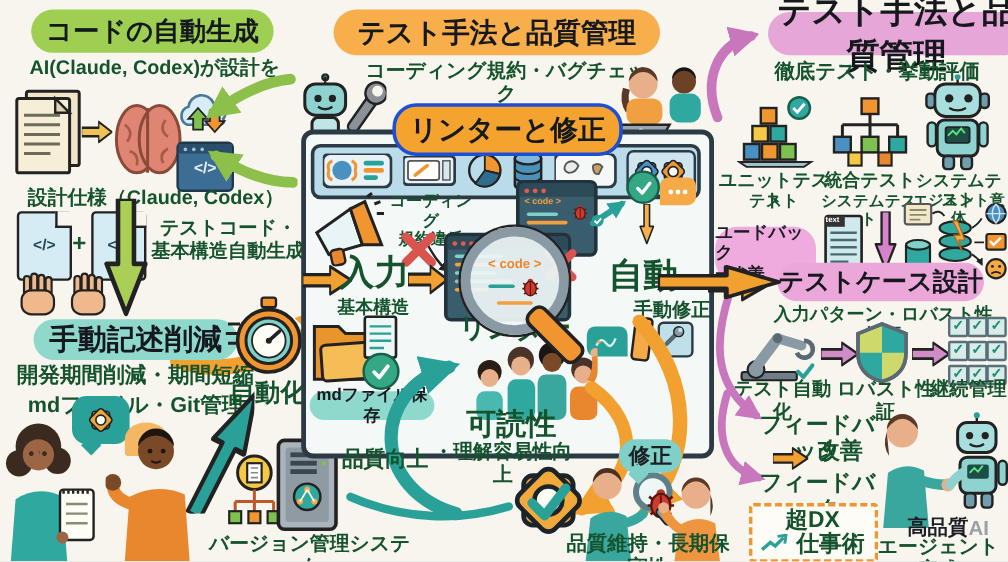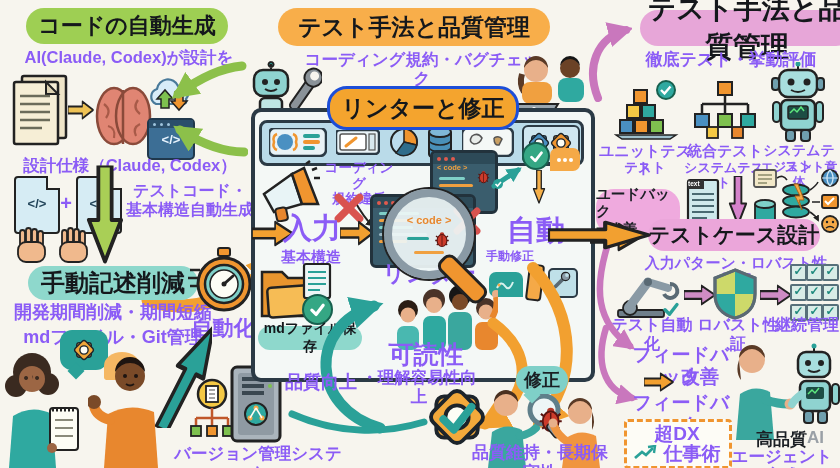--- a/index.html
+++ b/index.html
@@ -1,19 +1,19 @@
 <!DOCTYPE html>
 <html><head>
 <meta charset="utf-8">
 <style>
   html,body{margin:0;padding:0;background:#e8e6df;}
   #canvas{position:relative;width:840px;height:468px;background:#f7f5ee;overflow:hidden;
     font-family:"Liberation Sans",sans-serif;color:#1b1f24;}
   .abs{position:absolute;}
-  .t{position:absolute;font-weight:bold;color:#8b5cf6;white-space:pre-line;text-align:center;line-height:1.16;}
+  .t{position:absolute;font-weight:bold;color:#14532d;white-space:pre-line;text-align:center;line-height:1.16;}
   .pill{position:absolute;font-weight:bold;color:#15181c;display:flex;align-items:center;justify-content:center;text-align:center;}
   .panel{position:absolute;border:4px solid #2b3a45;border-radius:10px;background:#f4f8f6;}
   .toolbar{position:absolute;background:#badbe9;border:3px solid #2b3a45;border-radius:8px;}
   .editor{position:absolute;background:#3a5d6d;border:3px solid #22323c;border-radius:6px;overflow:hidden;}
   .ed-head{height:11px;background:#2d4a58;display:flex;align-items:center;gap:3px;padding-left:4px;}
   .ed-dot{width:4px;height:4px;border-radius:50%;background:#e05a4e;}
   .codeline{height:3px;border-radius:2px;margin:4px 6px;}
   .ccheck{position:absolute;border-radius:50%;background:#35a784;border:2.5px solid #17604e;display:flex;align-items:center;justify-content:center;}
   .dot{width:4px;height:4px;border-radius:50%;background:#fff;display:inline-block;margin:1px;}
   .cbgrid{position:absolute;display:grid;grid-template-columns:repeat(3,13px);grid-gap:3px;}
@@ -384,21 +384,21 @@
         <use href="#barrow" width="104" height="40" fill="#f5b04a"></use>
       </g>
   </svg>
   <div class="bubble" style="left:550px;top:148px;width:30px;height:23px;background:#f5a947;border-radius:7px 7px 7px 0;">
     <i class="dot"></i>
       <i class="dot"></i>
       <i class="dot"></i>
   </div>
 
   <div class="t" style="left:500px;top:214px;width:72px;font-size:29px;">自動</div>
-  <div class="t" style="left:470px;top:250px;width:80px;font-size:12px;">手動修正</div>
+  <div class="t" style="left:520px;top:250px;width:80px;font-size:16px;">手動修正</div>
   <svg class="abs" style="left:548px;top:220px;width:104px;height:30px;z-index:3" viewBox="0 0 100 40" preserveAspectRatio="none">
       <use href="#barrow" width="100" height="40" fill="#f2a030"></use>
     </svg>
 
   <div class="bubble" style="left:489px;top:272px;width:34px;height:25px;background:#2aa198;border-radius:7px 7px 0 7px;">
     <svg width="22" height="10" viewBox="0 0 22 10">
         <path d="M2 8 q4 -8 8 -2 t8 -4" stroke="#d8f2ef" stroke-width="2" fill="none"></path>
         <circle cx="4" cy="5" r="1.5" fill="#f5a947"></circle>
       </svg>
   </div>
@@ -656,19 +656,19 @@
     <path d="M86 28 q6 4 12 0" stroke="#222" stroke-width="2" fill="none"></path>
     <rect x="78" y="39" width="30" height="30" rx="6" fill="#8fd3d0" stroke="#222" stroke-width="2.5"></rect>
     <rect x="84" y="45" width="18" height="12" rx="2" fill="#1d4d44"></rect>
     <path d="M86 52 l4 -4 l3 3 l4 -5" stroke="#5ee87f" stroke-width="1.5" fill="none"></path>
     <path d="M80 52 Q72 58 70 62" stroke="#8fd3d0" stroke-width="8" fill="none" stroke-linecap="round"></path>
     <rect x="110" y="42" width="7" height="20" rx="3.5" fill="#8fd3d0" stroke="#222" stroke-width="2"></rect>
     <rect x="82" y="69" width="9" height="12" rx="3" fill="#6f9fae" stroke="#222" stroke-width="2"></rect>
     <rect x="96" y="69" width="9" height="12" rx="3" fill="#6f9fae" stroke="#222" stroke-width="2"></rect>
   </svg>
 
-  <div class="abs" style="left:740px;top:428px;width:100px;display:flex;justify-content:center;font-weight:bold;font-size:17px;">
+  <div class="abs" style="left:740px;top:428px;width:100px;display:flex;justify-content:center;font-weight:bold;font-size:17px;align-items:flex-end;">
     <span>高品質</span>
       <span style="color:#9aa0a6;">AI</span>
   </div>
   <div class="t" style="left:724px;top:447px;width:116px;font-size:16.5px;">エージェント完成</div>
 
 </div>
 
 </body></html>

